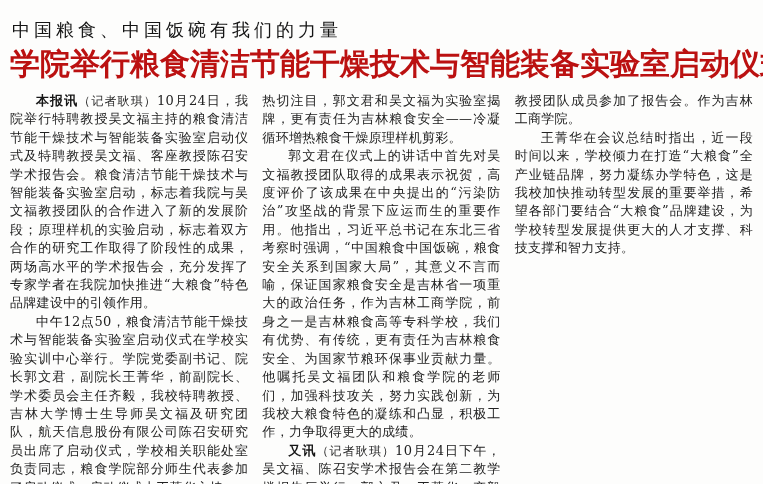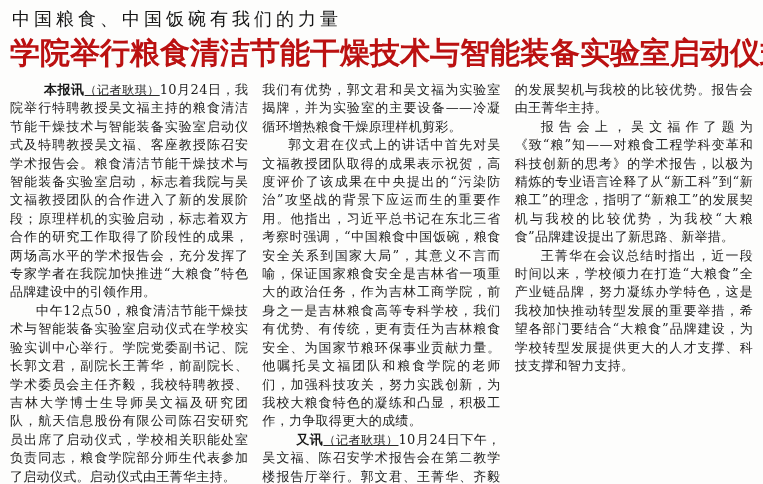--- a/index.html
+++ b/index.html
@@ -6,21 +6,21 @@
     margin: 0;
     padding: 0;
     background: #ffffff;
   }
   .page {
     position: relative;
     width: 763px;
     height: 484px;
     box-sizing: border-box;
     background: #fdfdfc;
-    padding: 7px 10px 6px 10px;
+    padding: 18px 10px 6px 10px;
     overflow: hidden;
     font-family: "DejaVu Serif", "Liberation Serif", serif;
   }
   .kicker {
     font-size: 18px;
     line-height: 24px;
     letter-spacing: 4px;
     color: #141414;
     font-weight: 500;
     padding-left: 2px;
@@ -53,51 +53,48 @@
   .para {
     margin: 0;
     text-indent: 2em;
   }
   .para.cont {
     text-indent: 0;
   }
   .lead {
     font-weight: bold;
     color: #161616;
-    margin-left: 8px;
   }
   .credit {
     font-size: 12px;
     color: #2a2a2a;
-    text-decoration: underline;
   }
 </style>
 </head>
 <body>
 
 <div class="page">
 
   <div class="kicker">中国粮食、中国饭碗有我们的力量</div>
 
   <h1 class="headline" style="color: rgb(187, 17, 17);">学院举行粮食清洁节能干燥技术与智能装备实验室启动仪式</h1>
 
   <div class="article">
 
     <div class="col" style="color: rgb(34, 34, 34);">
       <p class="para"><span class="lead">本报讯</span><span class="credit">（记者耿琪）</span><span>10月24日，我院举行特聘教授吴文福主持的粮食清洁节能干燥技术与智能装备实验室启动仪式及特聘教授吴文福、客座教授陈召安学术报告会。粮食清洁节能干燥技术与智能装备实验室启动，标志着我院与吴文福教授团队的合作进入了新的发展阶段；原理样机的实验启动，标志着双方合作的研究工作取得了阶段性的成果，两场高水平的学术报告会，充分发挥了专家学者在我院加快推进“大粮食”特色品牌建设中的引领作用。</span></p>
       <p class="para">中午12点50，粮食清洁节能干燥技术与智能装备实验室启动仪式在学校实验实训中心举行。学院党委副书记、院长郭文君，副院长王菁华，前副院长、学术委员会主任齐毅，我校特聘教授、吉林大学博士生导师吴文福及研究团队，航天信息股份有限公司陈召安研究员出席了启动仪式，学校相关职能处室负责同志，粮食学院部分师生代表参加了启动仪式。启动仪式由王菁华主持。</p>
 
     </div>
 
     <div class="col" style="color: rgb(34, 34, 34);">
-      <p class="para cont">我们有优势，郭文君和吴文福为实验室揭牌，并为实验室的主要设备——冷凝循环增热粮食干燥原理样机剪彩。</p>
+      <p class="para cont">热切注目，郭文君和吴文福为实验室揭牌，更有责任为吉林粮食安全——冷凝循环增热粮食干燥原理样机剪彩。</p>
       <p class="para">郭文君在仪式上的讲话中首先对吴文福教授团队取得的成果表示祝贺，高度评价了该成果在中央提出的“污染防治”攻坚战的背景下应运而生的重要作用。他指出，习近平总书记在东北三省考察时强调，“中国粮食中国饭碗，粮食安全关系到国家大局”，其意义不言而喻，保证国家粮食安全是吉林省一项重大的政治任务，作为吉林工商学院，前身之一是吉林粮食高等专科学校，我们有优势、有传统，更有责任为吉林粮食安全、为国家节粮环保事业贡献力量。他嘱托吴文福团队和粮食学院的老师们，加强科技攻关，努力实践创新，为我校大粮食特色的凝练和凸显，积极工作，力争取得更大的成绩。</p>
       <p class="para"><span class="lead">又讯</span><span class="credit">（记者耿琪）</span><span>10月24日下午，吴文福、陈召安学术报告会在第二教学楼报告厅举行。郭文君、王菁华、齐毅出席报告会，学校相关部门领导和教师代表、吴文福</span></p>
     </div>
 
     <div class="col" style="color: rgb(34, 34, 34);">
-      <p class="para cont">的发展契机与我校的比较优势。报告会由王菁华主持。</p>
-      <p class="para">报告会上，吴文福作了题为《致“粮”知——对粮食工程学科变革和科技创新的思考》的学术报告，以极为精炼的专业语言诠释了从“新工科”到“新粮工”的理念，指明了“新粮工”的发展契机与我校的比较优势，为我校“大粮食”品牌建设提出了新思路、新举措。</p>
+      <p class="para cont">教授团队成员参加了报告会。作为吉林工商学院。</p>
       <p class="para">王菁华在会议总结时指出，近一段时间以来，学校倾力在打造“大粮食”全产业链品牌，努力凝练办学特色，这是我校加快推动转型发展的重要举措，希望各部门要结合“大粮食”品牌建设，为学校转型发展提供更大的人才支撑、科技支撑和智力支持。</p>
     </div>
 
   </div>
 </div>
 
 </body></html>

